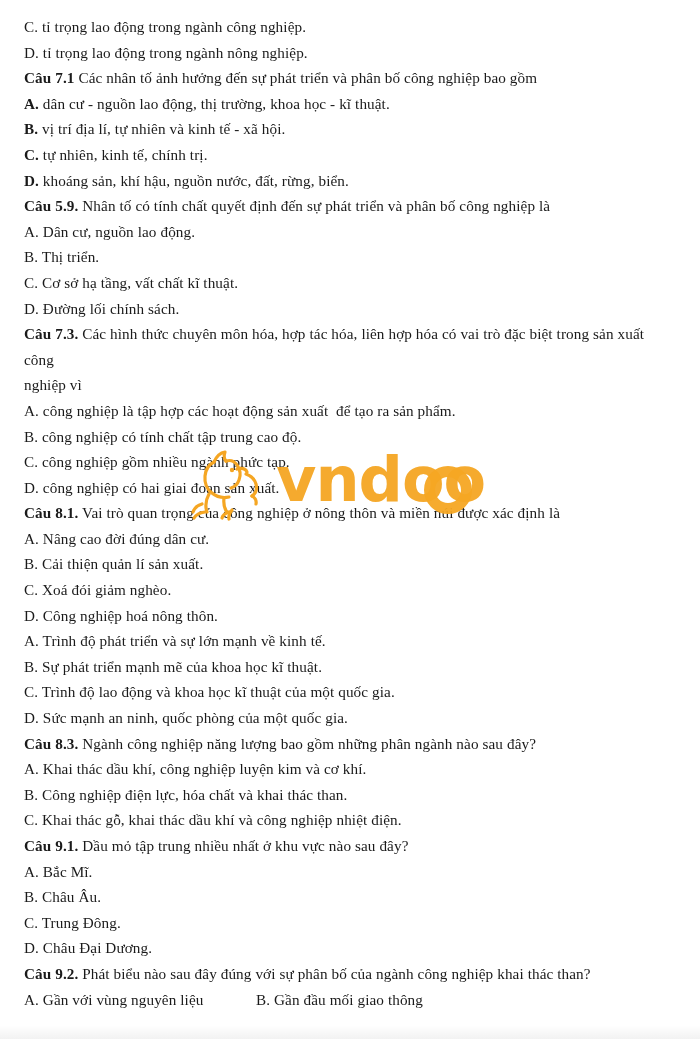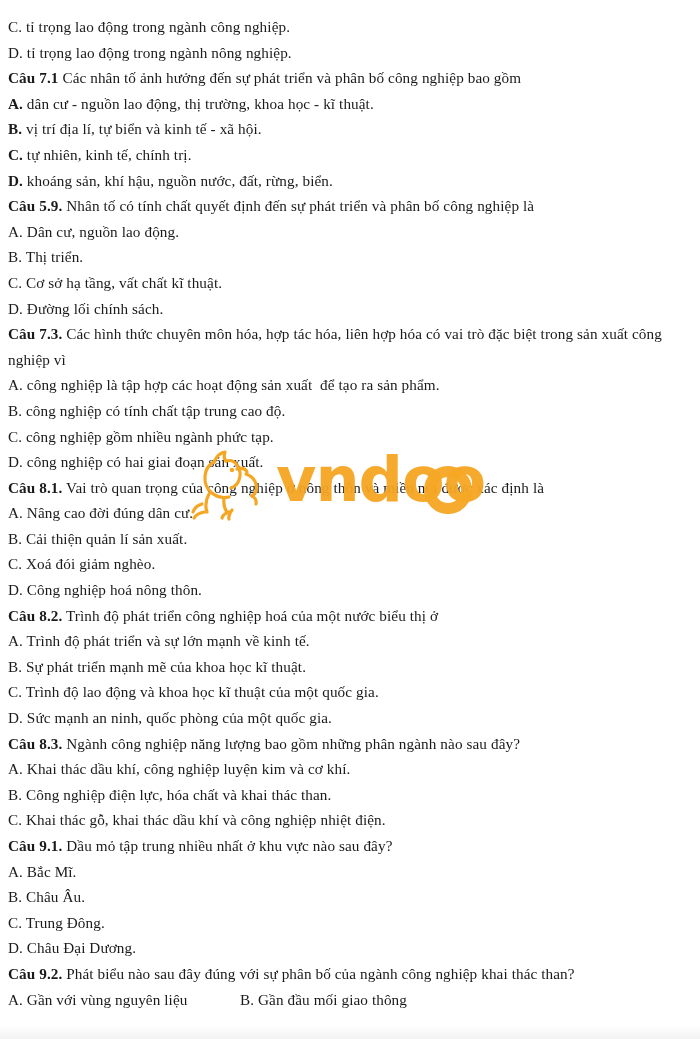--- a/index.html
+++ b/index.html
@@ -12,21 +12,21 @@
     height: 1039px;
     position: relative;
     font-family: "Liberation Serif", serif;
     color: #1a1a1a;
     overflow: hidden;
   }
   #page {
     position: relative;
     width: 700px;
     height: 1039px;
-    padding: 14px 28px 0 8px;
+    padding: 14px 28px 0 24px;
     box-sizing: border-box;
   }
   .line {
     font-size: 15.2px;
     line-height: 25.6px;
     white-space: pre-wrap;
     letter-spacing: 0.1px;
   }
   .q-label {
     font-weight: bold;
@@ -95,40 +95,39 @@
 </head>
 <body>
 
 <div id="page">
 
   <div id="lines-container">
       <div class="line"><span>C. tỉ trọng lao động trong ngành công nghiệp.</span></div>
       <div class="line"><span>D. tỉ trọng lao động trong ngành nông nghiệp.</span></div>
       <div class="line"><span class="q-label">Câu 7.1</span><span> Các nhân tố ảnh hưởng đến sự phát triển và phân bố công nghiệp bao gồm</span></div>
       <div class="line"><span class="opt-bold">A.</span><span> dân cư - nguồn lao động, thị trường, khoa học - kĩ thuật.</span></div>
-      <div class="line"><span class="opt-bold">B.</span><span> vị trí địa lí, tự biển và kinh tế - xã hội.</span></div>
+      <div class="line"><span class="opt-bold">B.</span><span> vị trí địa lí, tự nhiên và kinh tế - xã hội.</span></div>
       <div class="line"><span class="opt-bold">C.</span><span> tự nhiên, kinh tế, chính trị.</span></div>
       <div class="line"><span class="opt-bold">D.</span><span> khoáng sản, khí hậu, nguồn nước, đất, rừng, biển.</span></div>
       <div class="line"><span class="q-label">Câu 5.9.</span><span> Nhân tố có tính chất quyết định đến sự phát triển và phân bố công nghiệp là</span></div>
       <div class="line"><span>A. Dân cư, nguồn lao động.</span></div>
       <div class="line"><span>B. Thị triển.</span></div>
       <div class="line"><span>C. Cơ sở hạ tầng, vất chất kĩ thuật.</span></div>
       <div class="line"><span>D. Đường lối chính sách.</span></div>
       <div class="line"><span class="q-label">Câu 7.3.</span><span> Các hình thức chuyên môn hóa, hợp tác hóa, liên hợp hóa có vai trò đặc biệt trong sản xuất công</span></div>
       <div class="line"><span>nghiệp vì</span></div>
       <div class="line"><span>A. công nghiệp là tập hợp các hoạt động sản xuất  để tạo ra sản phẩm.</span></div>
       <div class="line"><span>B. công nghiệp có tính chất tập trung cao độ.</span></div>
       <div class="line"><span>C. công nghiệp gồm nhiều ngành phức tạp.</span></div>
       <div class="line"><span>D. công nghiệp có hai giai đoạn sản xuất.</span></div>
       <div class="line"><span class="q-label">Câu 8.1.</span><span> Vai trò quan trọng của công nghiệp ở nông thôn và miền núi được xác định là</span></div>
       <div class="line"><span>A. Nâng cao đời đúng dân cư.</span></div>
       <div class="line"><span>B. Cải thiện quản lí sản xuất.</span></div>
       <div class="line"><span>C. Xoá đói giảm nghèo.</span></div>
       <div class="line"><span>D. Công nghiệp hoá nông thôn.</span></div>
-      <div class="line"><span class="q-label">Câu 8.2.</span><span> Trình độ phát triển công nghiệp hoá của một nước biểu thị ở</span></div>
       <div class="line"><span>A. Trình độ phát triển và sự lớn mạnh về kinh tế.</span></div>
       <div class="line"><span>B. Sự phát triển mạnh mẽ của khoa học kĩ thuật.</span></div>
       <div class="line"><span>C. Trình độ lao động và khoa học kĩ thuật của một quốc gia.</span></div>
       <div class="line"><span>D. Sức mạnh an ninh, quốc phòng của một quốc gia.</span></div>
       <div class="line"><span class="q-label">Câu 8.3.</span><span> Ngành công nghiệp năng lượng bao gồm những phân ngành nào sau đây?</span></div>
       <div class="line"><span>A. Khai thác dầu khí, công nghiệp luyện kim và cơ khí.</span></div>
       <div class="line"><span>B. Công nghiệp điện lực, hóa chất và khai thác than.</span></div>
       <div class="line"><span>C. Khai thác gỗ, khai thác dầu khí và công nghiệp nhiệt điện.</span></div>
       <div class="line"><span class="q-label">Câu 9.1.</span><span> Dầu mỏ tập trung nhiều nhất ở khu vực nào sau đây?</span></div>
       <div class="line"><span>A. Bắc Mĩ.</span></div>

